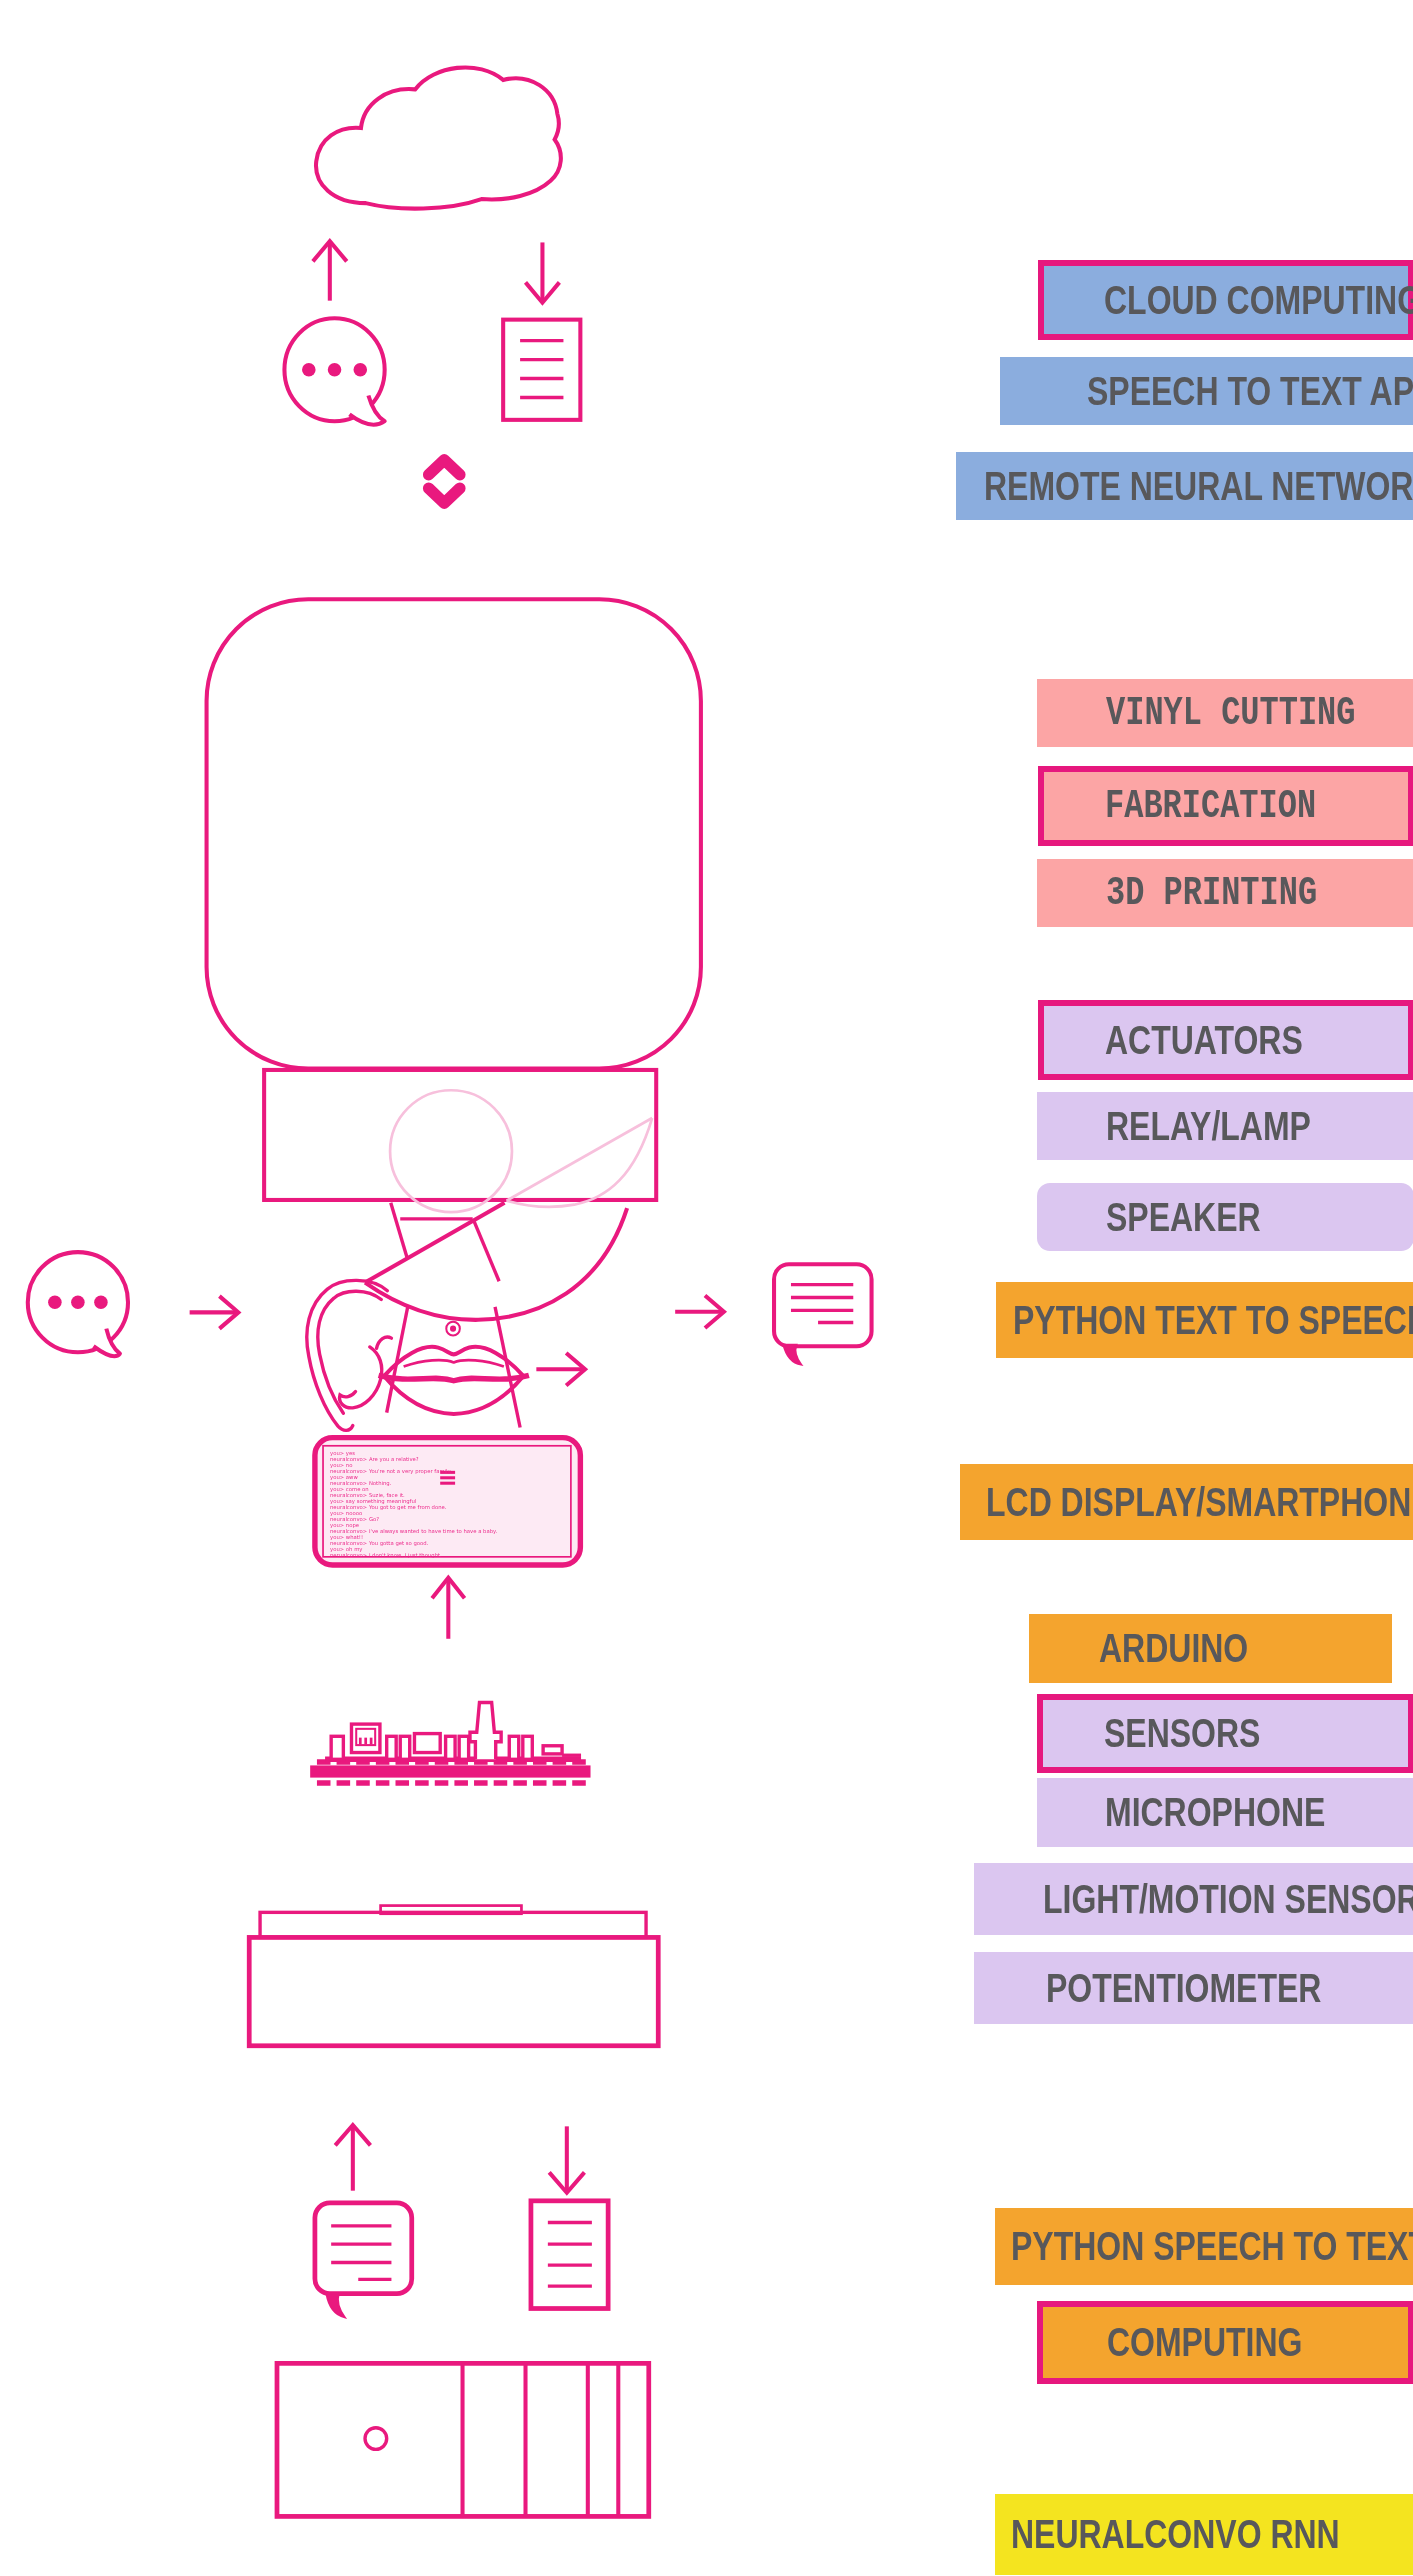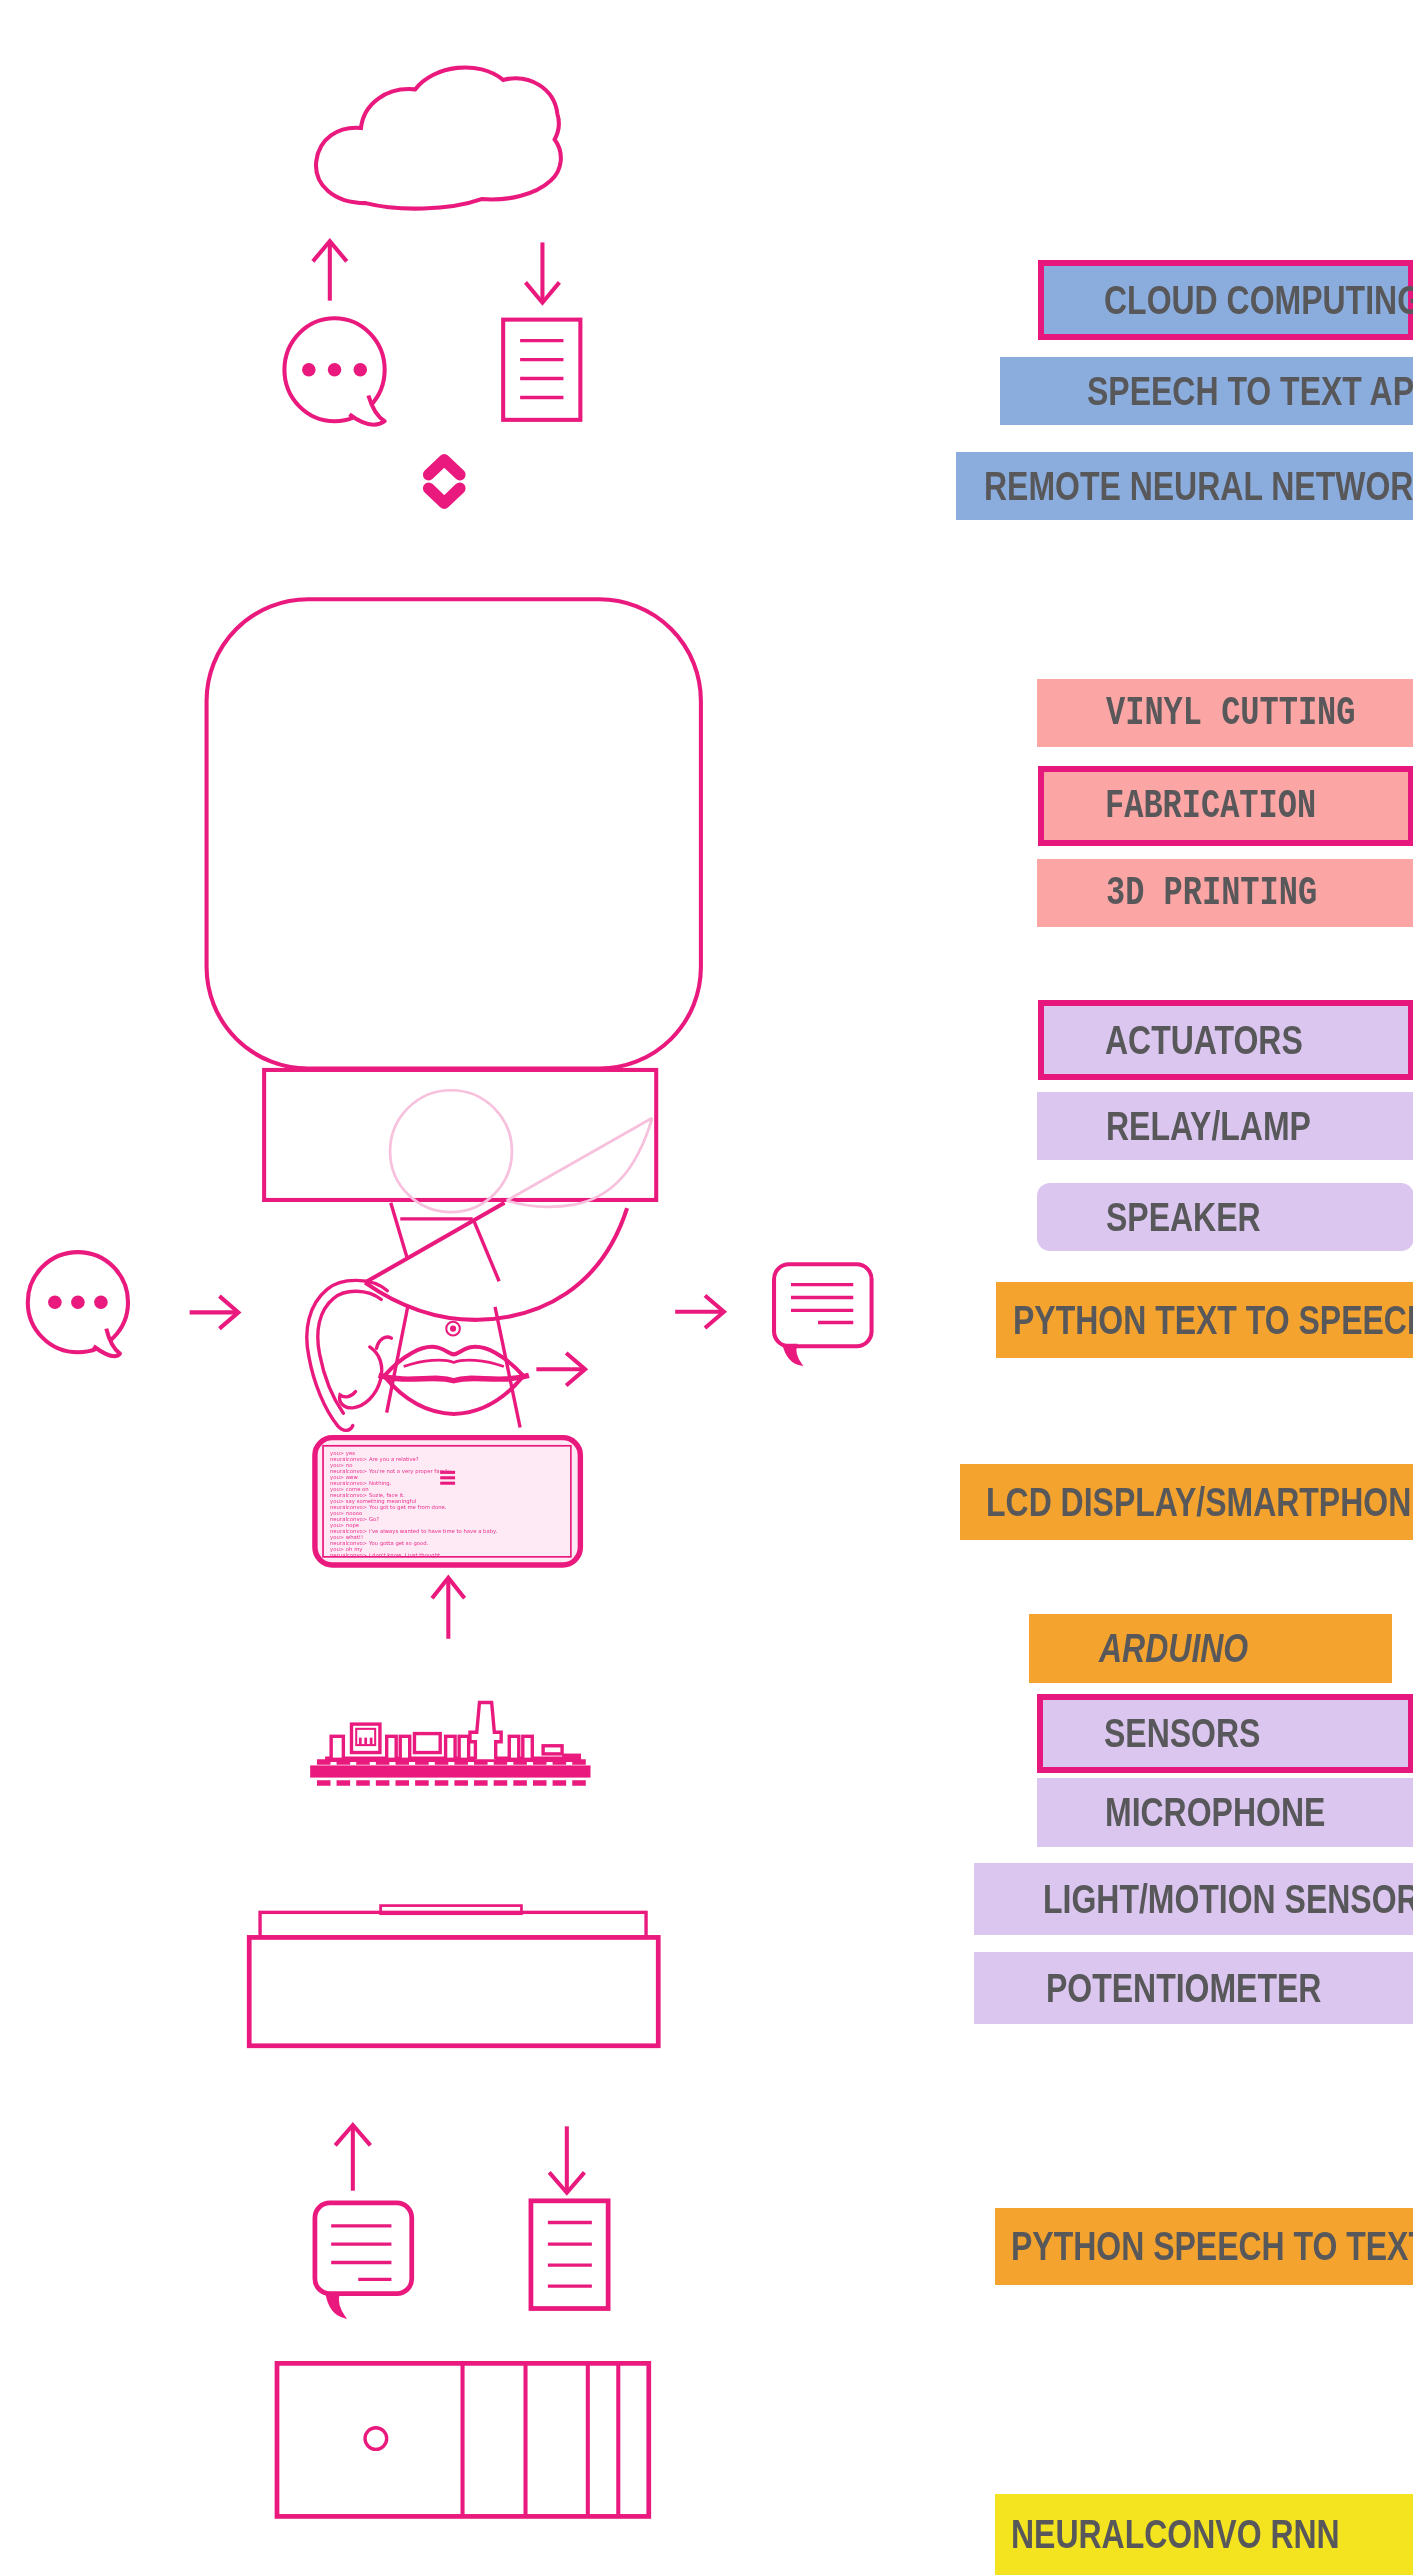--- a/index.html
+++ b/index.html
@@ -281,21 +281,21 @@
     </div>
 
   <div class="bar orange" style="left:996px;top:1282px;width:418px;height:76px;padding-left:17px;">
     <span>PYTHON TEXT TO SPEECH</span>
     </div>
 
   <div class="bar orange" style="left:960px;top:1464px;width:454px;height:76px;padding-left:26px;">
     <span>LCD DISPLAY/SMARTPHONE</span>
     </div>
 
-  <div class="bar orange" style="left:1029px;top:1614px;width:363px;height:69px;padding-left:70px;font-style:italic;">
+  <div class="bar orange" style="left:1029px;top:1614px;width:363px;height:69px;padding-left:70px;">
     <span>ARDUINO</span>
     </div>
 
   <div class="bar purple bordered" style="left:1037px;top:1694px;width:377px;height:79px;padding-left:61px;">
     <span>SENSORS</span>
     </div>
 
   <div class="bar purple" style="left:1037px;top:1778px;width:377px;height:69px;padding-left:68px;">
     <span>MICROPHONE</span>
     </div>
@@ -305,20 +305,23 @@
     </div>
 
   <div class="bar purple" style="left:974px;top:1952px;width:439px;height:72px;padding-left:72px;">
     <span>POTENTIOMETER</span>
     </div>
 
   <div class="bar orange" style="left:995px;top:2208px;width:418px;height:77px;padding-left:15.6px;">
     <span>PYTHON SPEECH TO TEXT</span>
     </div>
 
+  <div class="bar orange bordered" style="left:1037px;top:2301px;width:377px;height:83px;padding-left:64px;">
+    <span>COMPUTING</span>
+    </div>
 
 
   <div class="bar yellow" style="left:995px;top:2494px;width:418px;height:81px;padding-left:15.6px;">
     <span>NEURALCONVO RNN</span>
     </div>
 
 </div>
 
 
 </body></html>

